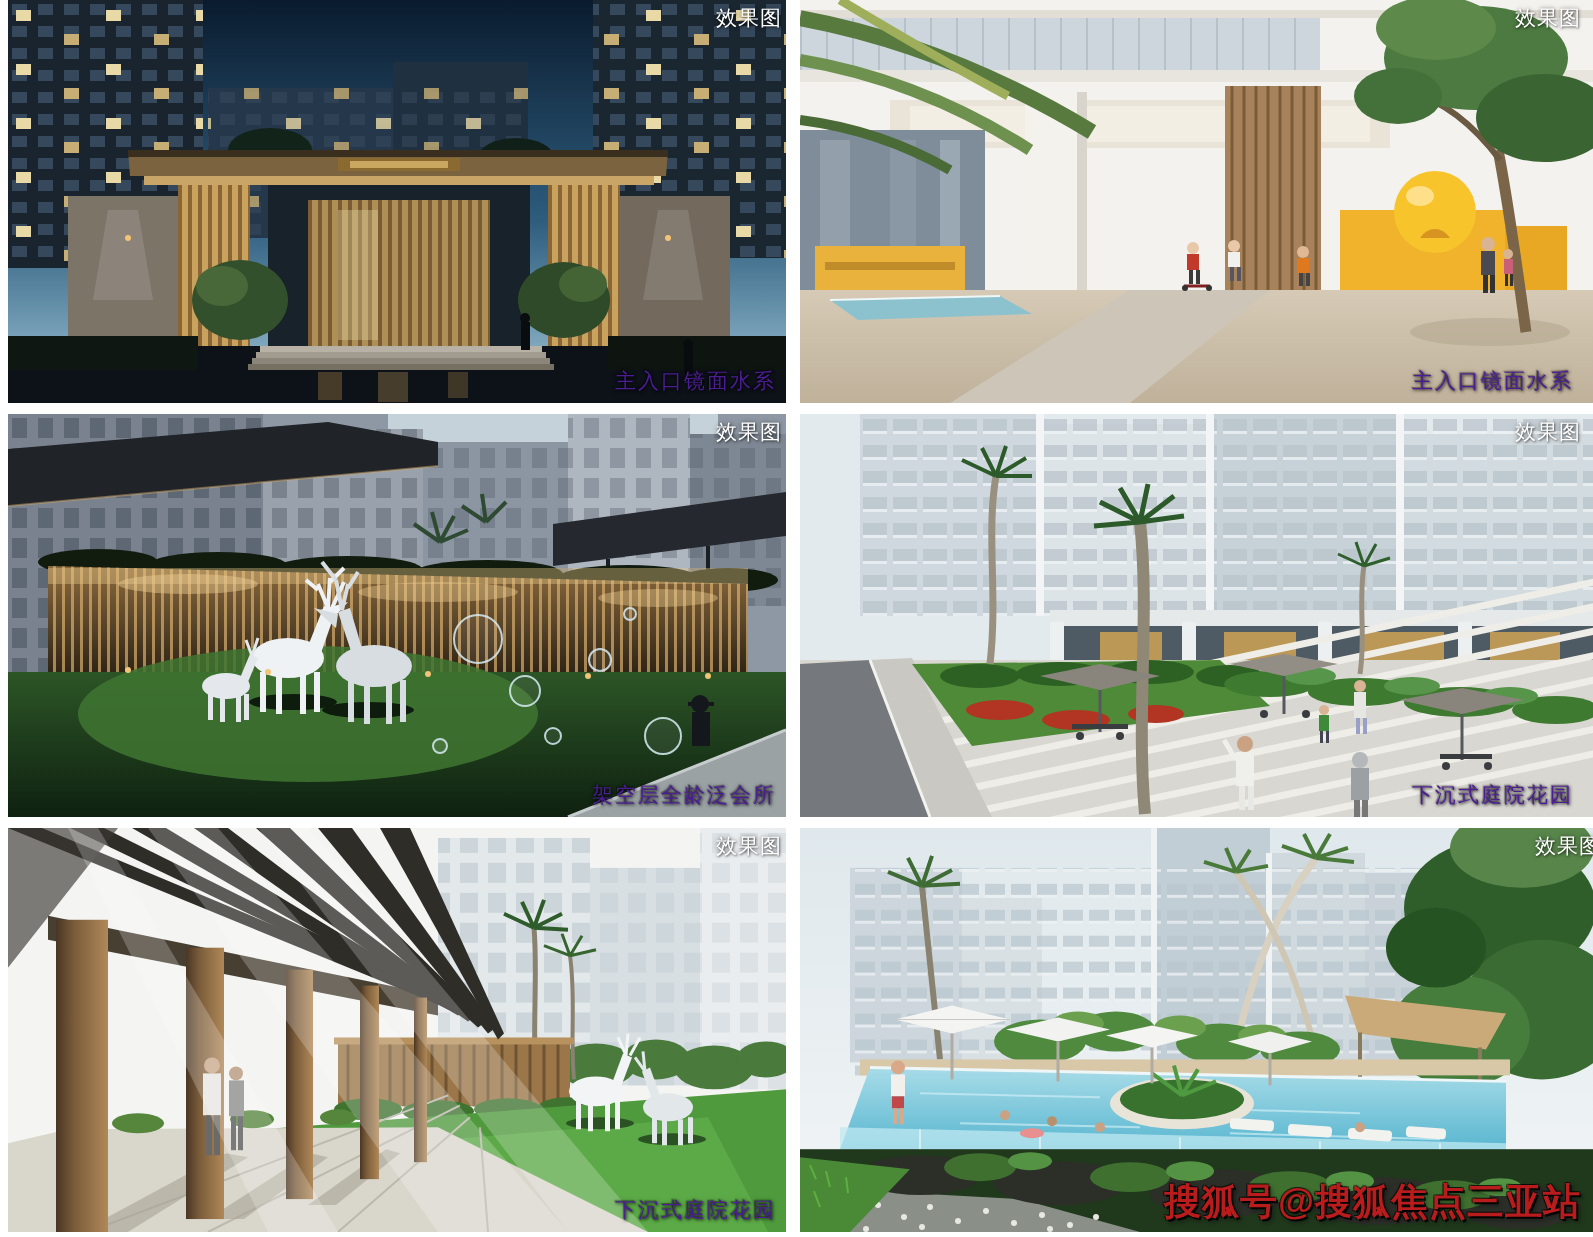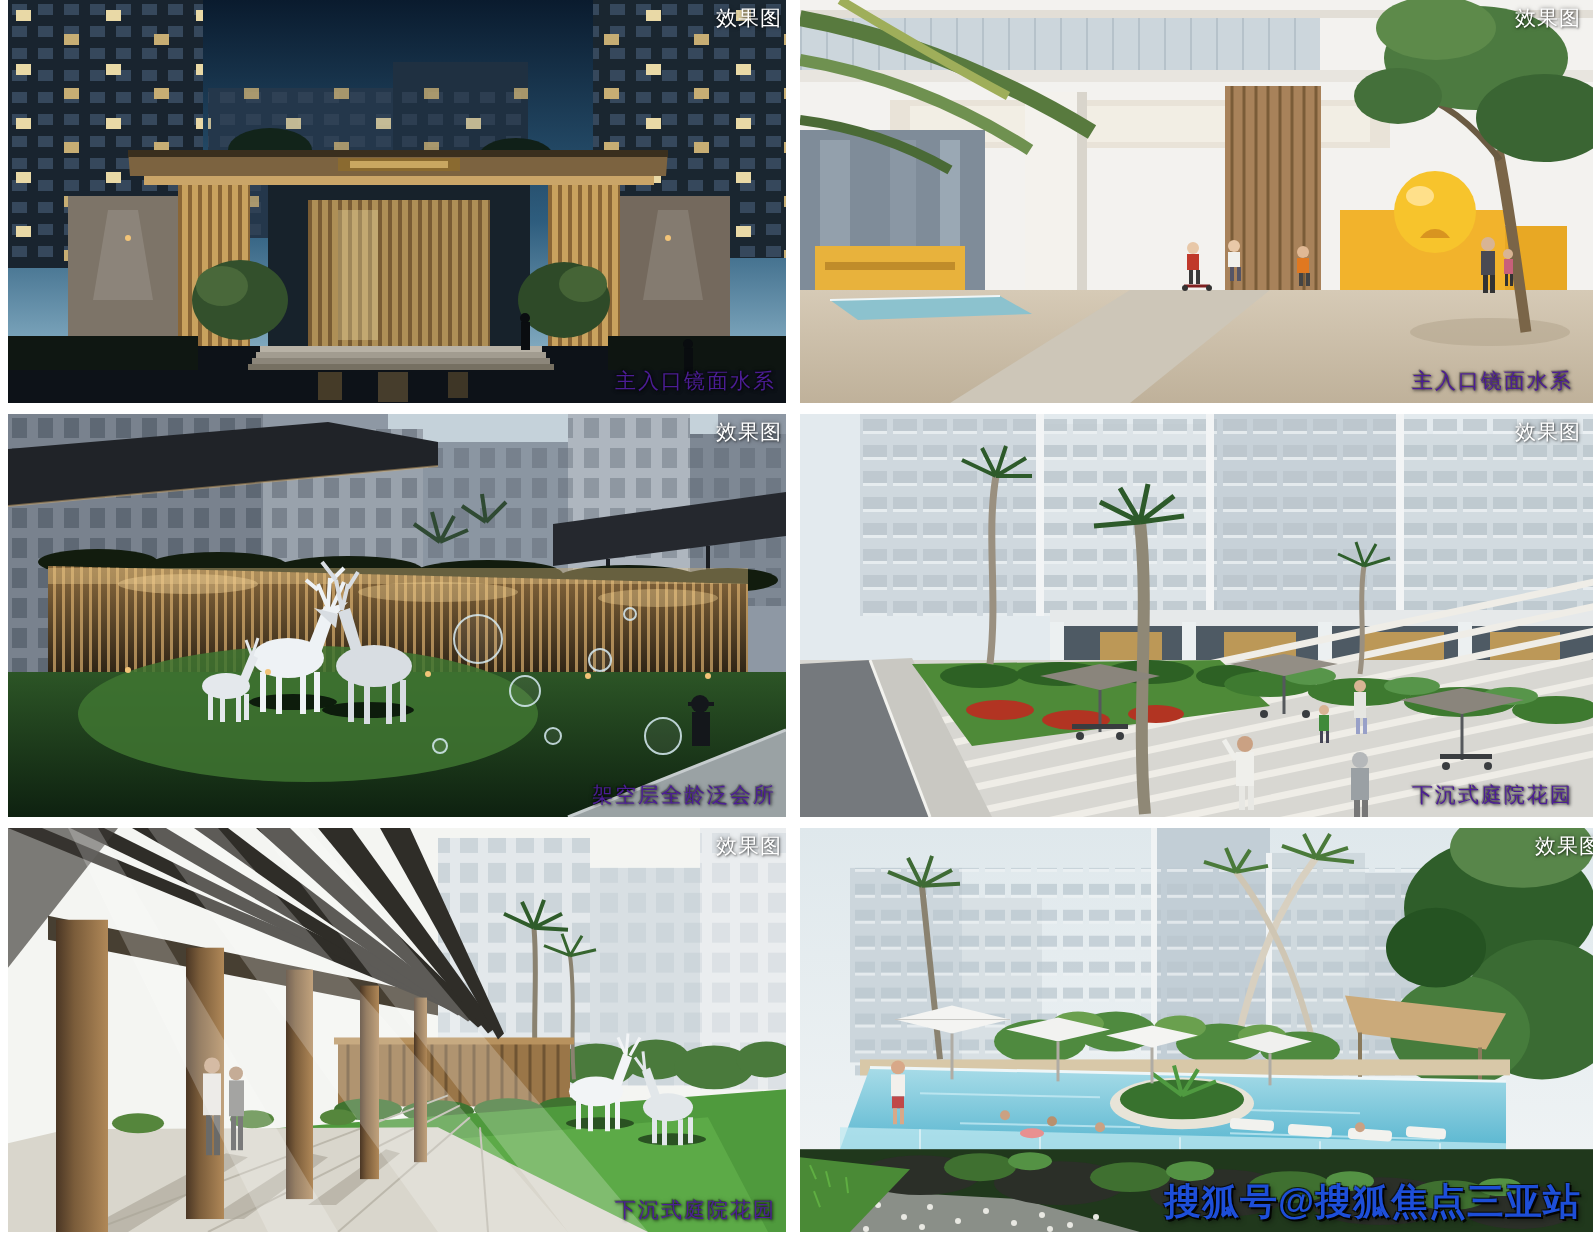--- a/index.html
+++ b/index.html
@@ -17,21 +17,21 @@
   }
   .badge.edge{right:4px;}
   .badge.cut{right:-8px;}
   .caption{
     position:absolute;bottom:12px;right:10px;font-size:21px;line-height:1;color:#4c1d95;
     letter-spacing:2px;text-shadow:1px 1px 3px rgba(0,0,0,.8),-1px -1px 1px rgba(0,0,0,.35),0 0 5px rgba(0,0,0,.35);
     white-space:nowrap;
   }
   .caption.inset{right:20px;}
   .watermark{
-    position:absolute;bottom:12px;right:12px;font-size:37px;line-height:1;color:#1d4ed8;font-weight:bold;
+    position:absolute;bottom:12px;right:12px;font-size:37px;line-height:1;color:#b91c1c;font-weight:bold;
     letter-spacing:1px;white-space:nowrap;
     text-shadow:2px 2px 0 rgba(0,0,0,.85),-1px -1px 0 rgba(0,0,0,.5),1px -1px 0 rgba(0,0,0,.5),-1px 1px 0 rgba(0,0,0,.5),3px 3px 5px rgba(0,0,0,.5);
   }
 </style>
 </head>
 <body>
 
 <div class="collage">
 
   <figure class="panel">

